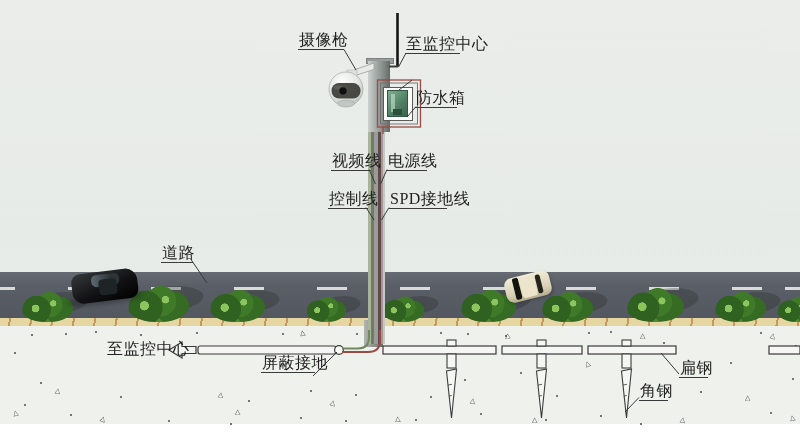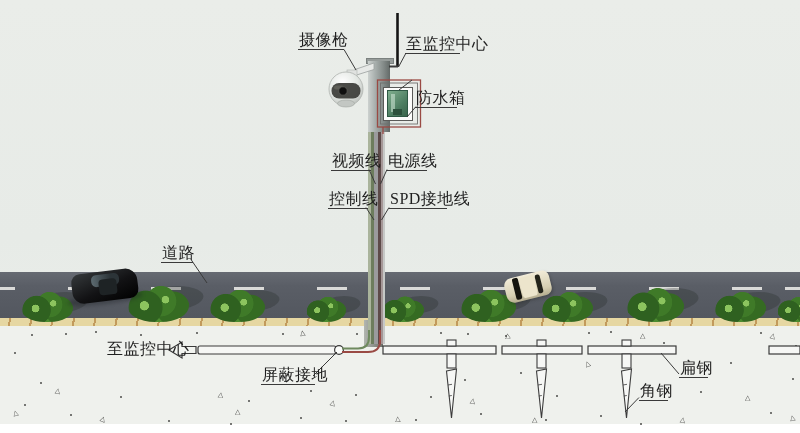--- a/index.html
+++ b/index.html
@@ -237,21 +237,21 @@
 
   <div class="lbl" style="left:298px;top:33px;width:44px;">摄像枪</div>
   <div class="lbl" style="left:405px;top:37px;width:53px;">至监控中心</div>
   <div class="lbl" style="left:415px;top:91px;width:40px;">防水箱</div>
   <div class="lbl" style="left:331px;top:154px;width:38px;">视频线</div>
   <div class="lbl" style="left:387px;top:154px;width:38px;">电源线</div>
   <div class="lbl" style="left:328px;top:192px;width:38px;">控制线</div>
   <div class="lbl" style="left:389px;top:192px;width:56px;">SPD接地线</div>
   <div class="lbl" style="left:161px;top:246px;width:30px;">道路</div>
   <div class="lbl plain" style="left:106px;top:342px;">至监控中心</div>
-  <div class="lbl" style="left:261px;top:368px;width:52px;">屏蔽接地</div>
+  <div class="lbl" style="left:261px;top:356px;width:52px;">屏蔽接地</div>
   <div class="lbl" style="left:679px;top:361px;width:27px;">扁钢</div>
   <div class="lbl" style="left:639px;top:384px;width:27px;">角钢</div>
 <div class="bush-shadow" style="left: 35px; top: 292px; width: 52px; height: 21px;"></div>
     <div class="bush" style="left: 21px; top: 292px; width: 52px; height: 30px;"></div>
     <div class="bush-shadow" style="left: 141px; top: 286px; width: 62px; height: 25px;"></div>
     <div class="bush" style="left: 127px; top: 286px; width: 62px; height: 36px;"></div>
     <div class="bush-shadow" style="left: 223px; top: 290px; width: 56px; height: 22px;"></div>
     <div class="bush" style="left: 209px; top: 290px; width: 56px; height: 32px;"></div>
     <div class="bush-shadow" style="left: 320px; top: 296px; width: 40px; height: 18px;"></div>
     <div class="bush" style="left: 306px; top: 296px; width: 40px; height: 26px;"></div>

